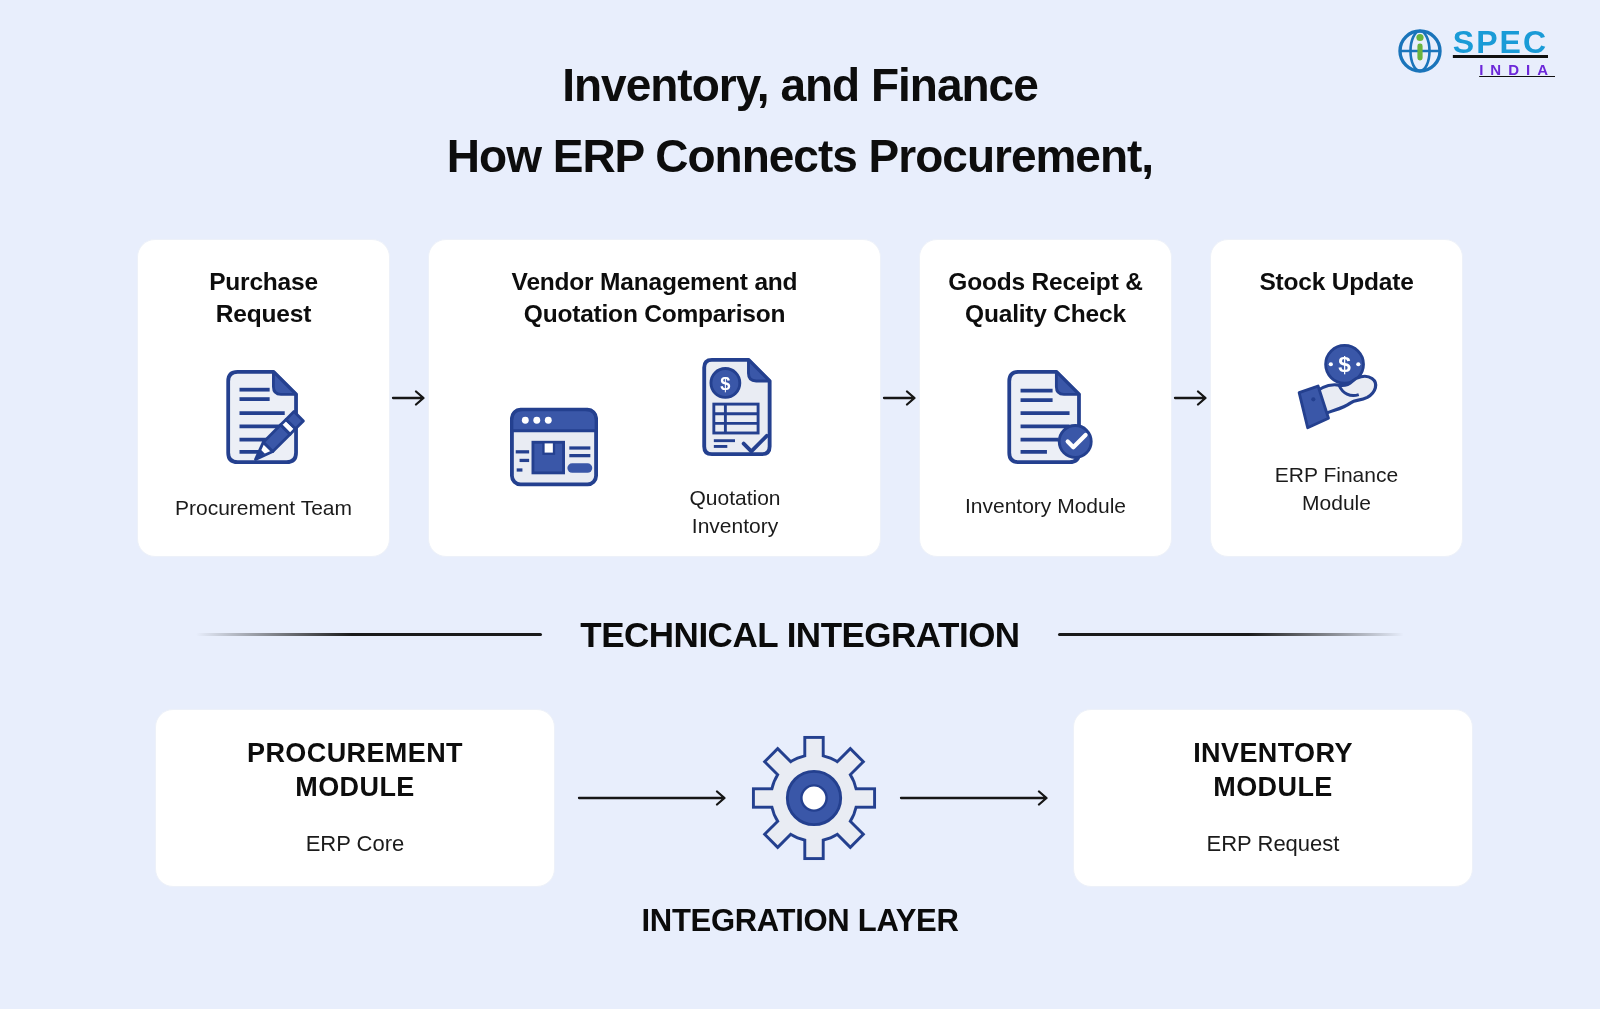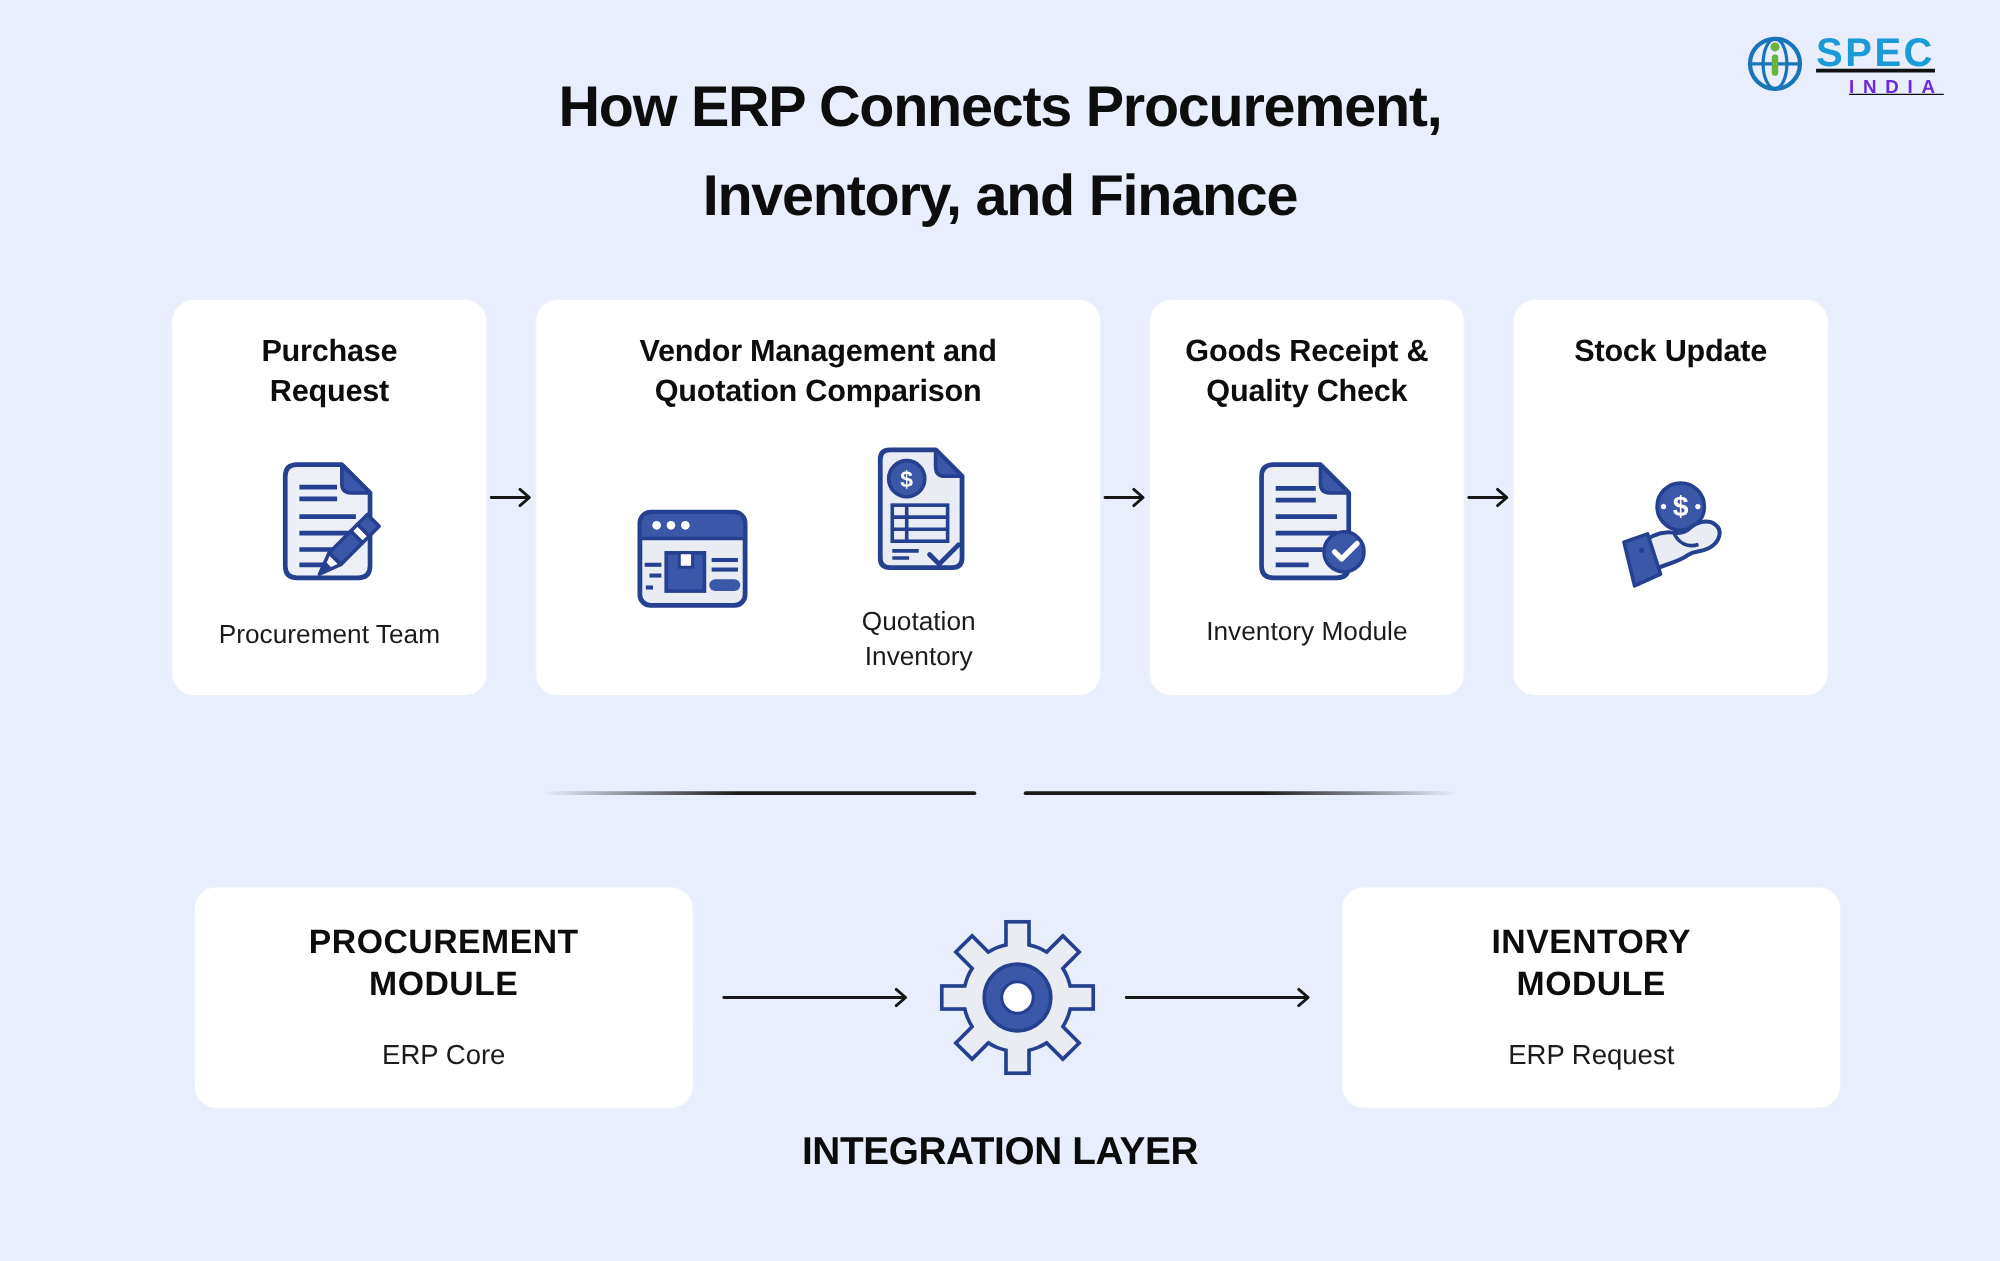--- a/index.html
+++ b/index.html
@@ -83,22 +83,22 @@
       <rect x="21.4" y="19.5" width="5.2" height="17" rx="2.4" fill="#6AB43E"></rect>
     </svg>
   </span>
   <span class="logo-text">
     <span class="logo-spec">SPEC</span>
     <span class="logo-india">INDIA</span>
   </span>
 </div>
 
 <div class="main-title">
+  <div>Inventory, and Finance</div>
   <div>How ERP Connects Procurement,</div>
-  <div>Inventory, and Finance</div>
 </div>
 
 <div class="flow-row">
 
   <div class="card w1">
     <div class="card-title tw-1">Purchase Request</div>
     <div class="card-items">
       <div class="item">
         <span>
           <svg width="98" height="102" viewBox="0 0 104 108">
@@ -224,28 +224,30 @@
             <circle cx="78.5" cy="26" r="2.2" fill="#ffffff"></circle>
             <path d="M28 60 C36 52 46 46 58 48 C64 49 68 48 72 44
                      C76 40 86 36 93 41 C100 46 97 56 88 61
                      C80 65 76 63 70 67 C62 73 50 75 42 79
                      C36 81 30 77 28 72 Z" fill="#E9ECF3" stroke="#24408F" stroke-width="3.4" stroke-linejoin="round"></path>
             <path d="M58 48 C62 57 70 61 79 58" fill="none" stroke="#24408F" stroke-width="3"></path>
             <polygon points="16,56 36,49 47,83 25,93" fill="#3A57A8" stroke="#24408F" stroke-width="3" stroke-linejoin="round"></polygon>
             <circle cx="31" cy="63" r="2.2" fill="#24408F"></circle>
           </svg>
         </span>
+        <div class="item-label lbl-xnarrow">ERP Finance Module</div>
       </div>
     </div>
   </div>
 
 </div>
 
 <div class="tech-heading">
   <div class="tech-line left"></div>
+  <div class="tech-title">TECHNICAL INTEGRATION</div>
   <div class="tech-line right"></div>
 </div>
 
 <div class="bottom-row">
 
   <div class="module-card">
     <div class="module-title">PROCUREMENT MODULE</div>
     <div class="module-subtitle">ERP Core</div>
   </div>
 

